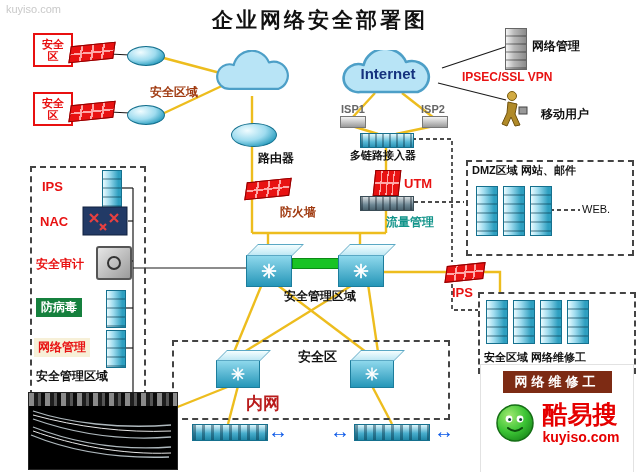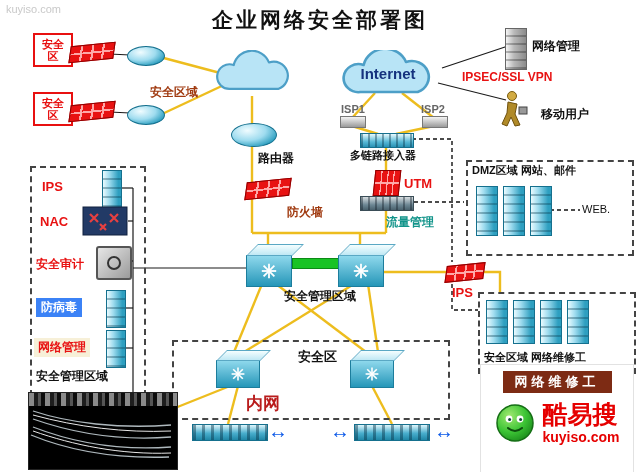--- a/index.html
+++ b/index.html
@@ -29,21 +29,21 @@
                      linear-gradient(#e8fafe,#58b9d6 60%,#2a92b4);}
   .devbar.gray{background:repeating-linear-gradient(90deg,rgba(20,30,40,.4) 0 2px,transparent 2px 7px),
                      linear-gradient(#d7dde0,#6d8794 60%,#49606c);border-color:#3a4d57;}
   .modem{position:absolute;z-index:2;border:1px solid #777;background:linear-gradient(#f4f4f4,#9a9a9a);}
   .tower{position:absolute;z-index:2;border:1px solid #666;
          background:repeating-linear-gradient(180deg,rgba(0,0,0,0) 0 6px,rgba(0,0,0,.25) 6px 8px),
                     linear-gradient(90deg,#f5f5f5,#b9b9b9 40%,#8a8a8a);}
   .safe{position:absolute;z-index:2;border:2px solid #555;border-radius:3px;
         background:linear-gradient(135deg,#e6e6e6,#9b9b9b);display:flex;align-items:center;justify-content:center;}
   .safe .dial{width:10px;height:10px;border:2px solid #333;border-radius:50%;}
-  .badge-red{position:absolute;z-index:3;background:#3b82f6;color:#fff;font-weight:bold;font-size:12px;padding:1px 5px;}
+  .badge-red{position:absolute;z-index:3;background:#15803d;color:#fff;font-weight:bold;font-size:12px;padding:1px 5px;}
   .badge-pale{position:absolute;z-index:3;background:#f7f0d8;color:#e81212;font-weight:bold;font-size:12px;padding:1px 4px;}
   .sw3d{position:absolute;z-index:2;width:46px;}
   .sw3d .top{height:10px;background:linear-gradient(#f4feff,#bfe8f4);border:1px solid #5aa8c4;
              transform:skewX(-45deg);transform-origin:0 100%;}
   .sw3d .front{height:30px;margin-top:-1px;background:linear-gradient(#8ed8ec,#2596b8);
                border:1px solid #1c7d9c;display:flex;align-items:center;justify-content:center;}
   .sw3d.small{width:44px;}
   .sw3d.small .top{height:9px;}
   .sw3d.small .front{height:26px;}
   .greenbar{position:absolute;z-index:2;background:#19c325;border:1px solid #0c8a16;}
@@ -157,21 +157,21 @@
   <div class="lbl" style="left:421px;top:103px;font-size:11px;color:#666;">ISP2</div>
   <div class="modem" style="left:340px;top:116px;width:24px;height:10px;"></div>
   <div class="modem" style="left:422px;top:116px;width:24px;height:10px;"></div>
   <div class="devbar" style="left:360px;top:133px;width:52px;height:13px;"></div>
   <div class="lbl" style="left:350px;top:148px;font-size:11px;color:#111;">多链路接入器</div>
 
   <div class="cyl" style="left:231px;top:123px;width:44px;height:22px;"></div>
   <div class="lbl" style="left:258px;top:150px;font-size:12px;color:#111;">路由器</div>
 
   <div class="brick" style="left:246px;top:180px;width:42px;height:16px;"></div>
-  <div class="lbl" style="left:287px;top:204px;font-size:12px;color:#a03a10;">防火墙</div>
+  <div class="lbl" style="left:280px;top:204px;font-size:12px;color:#a03a10;">防火墙</div>
 
   <div class="brick upright" style="left:374px;top:170px;width:24px;height:24px;"></div>
   <div class="lbl" style="left:404px;top:176px;font-size:13px;color:#e81212;text-align:center;">UTM</div>
   <div class="devbar gray" style="left:360px;top:196px;width:52px;height:13px;"></div>
   <div class="lbl" style="left:386px;top:214px;font-size:12px;color:#12948a;">流量管理</div>
 
   <div class="dashed-box" style="left:466px;top:160px;width:164px;height:92px;"></div>
   <div class="lbl" style="left:472px;top:163px;font-size:11px;color:#111;">DMZ区域 网站、邮件</div>
   <div class="server" style="left:476px;top:186px;width:20px;height:48px;"></div>
   <div class="server" style="left:503px;top:186px;width:20px;height:48px;"></div>

